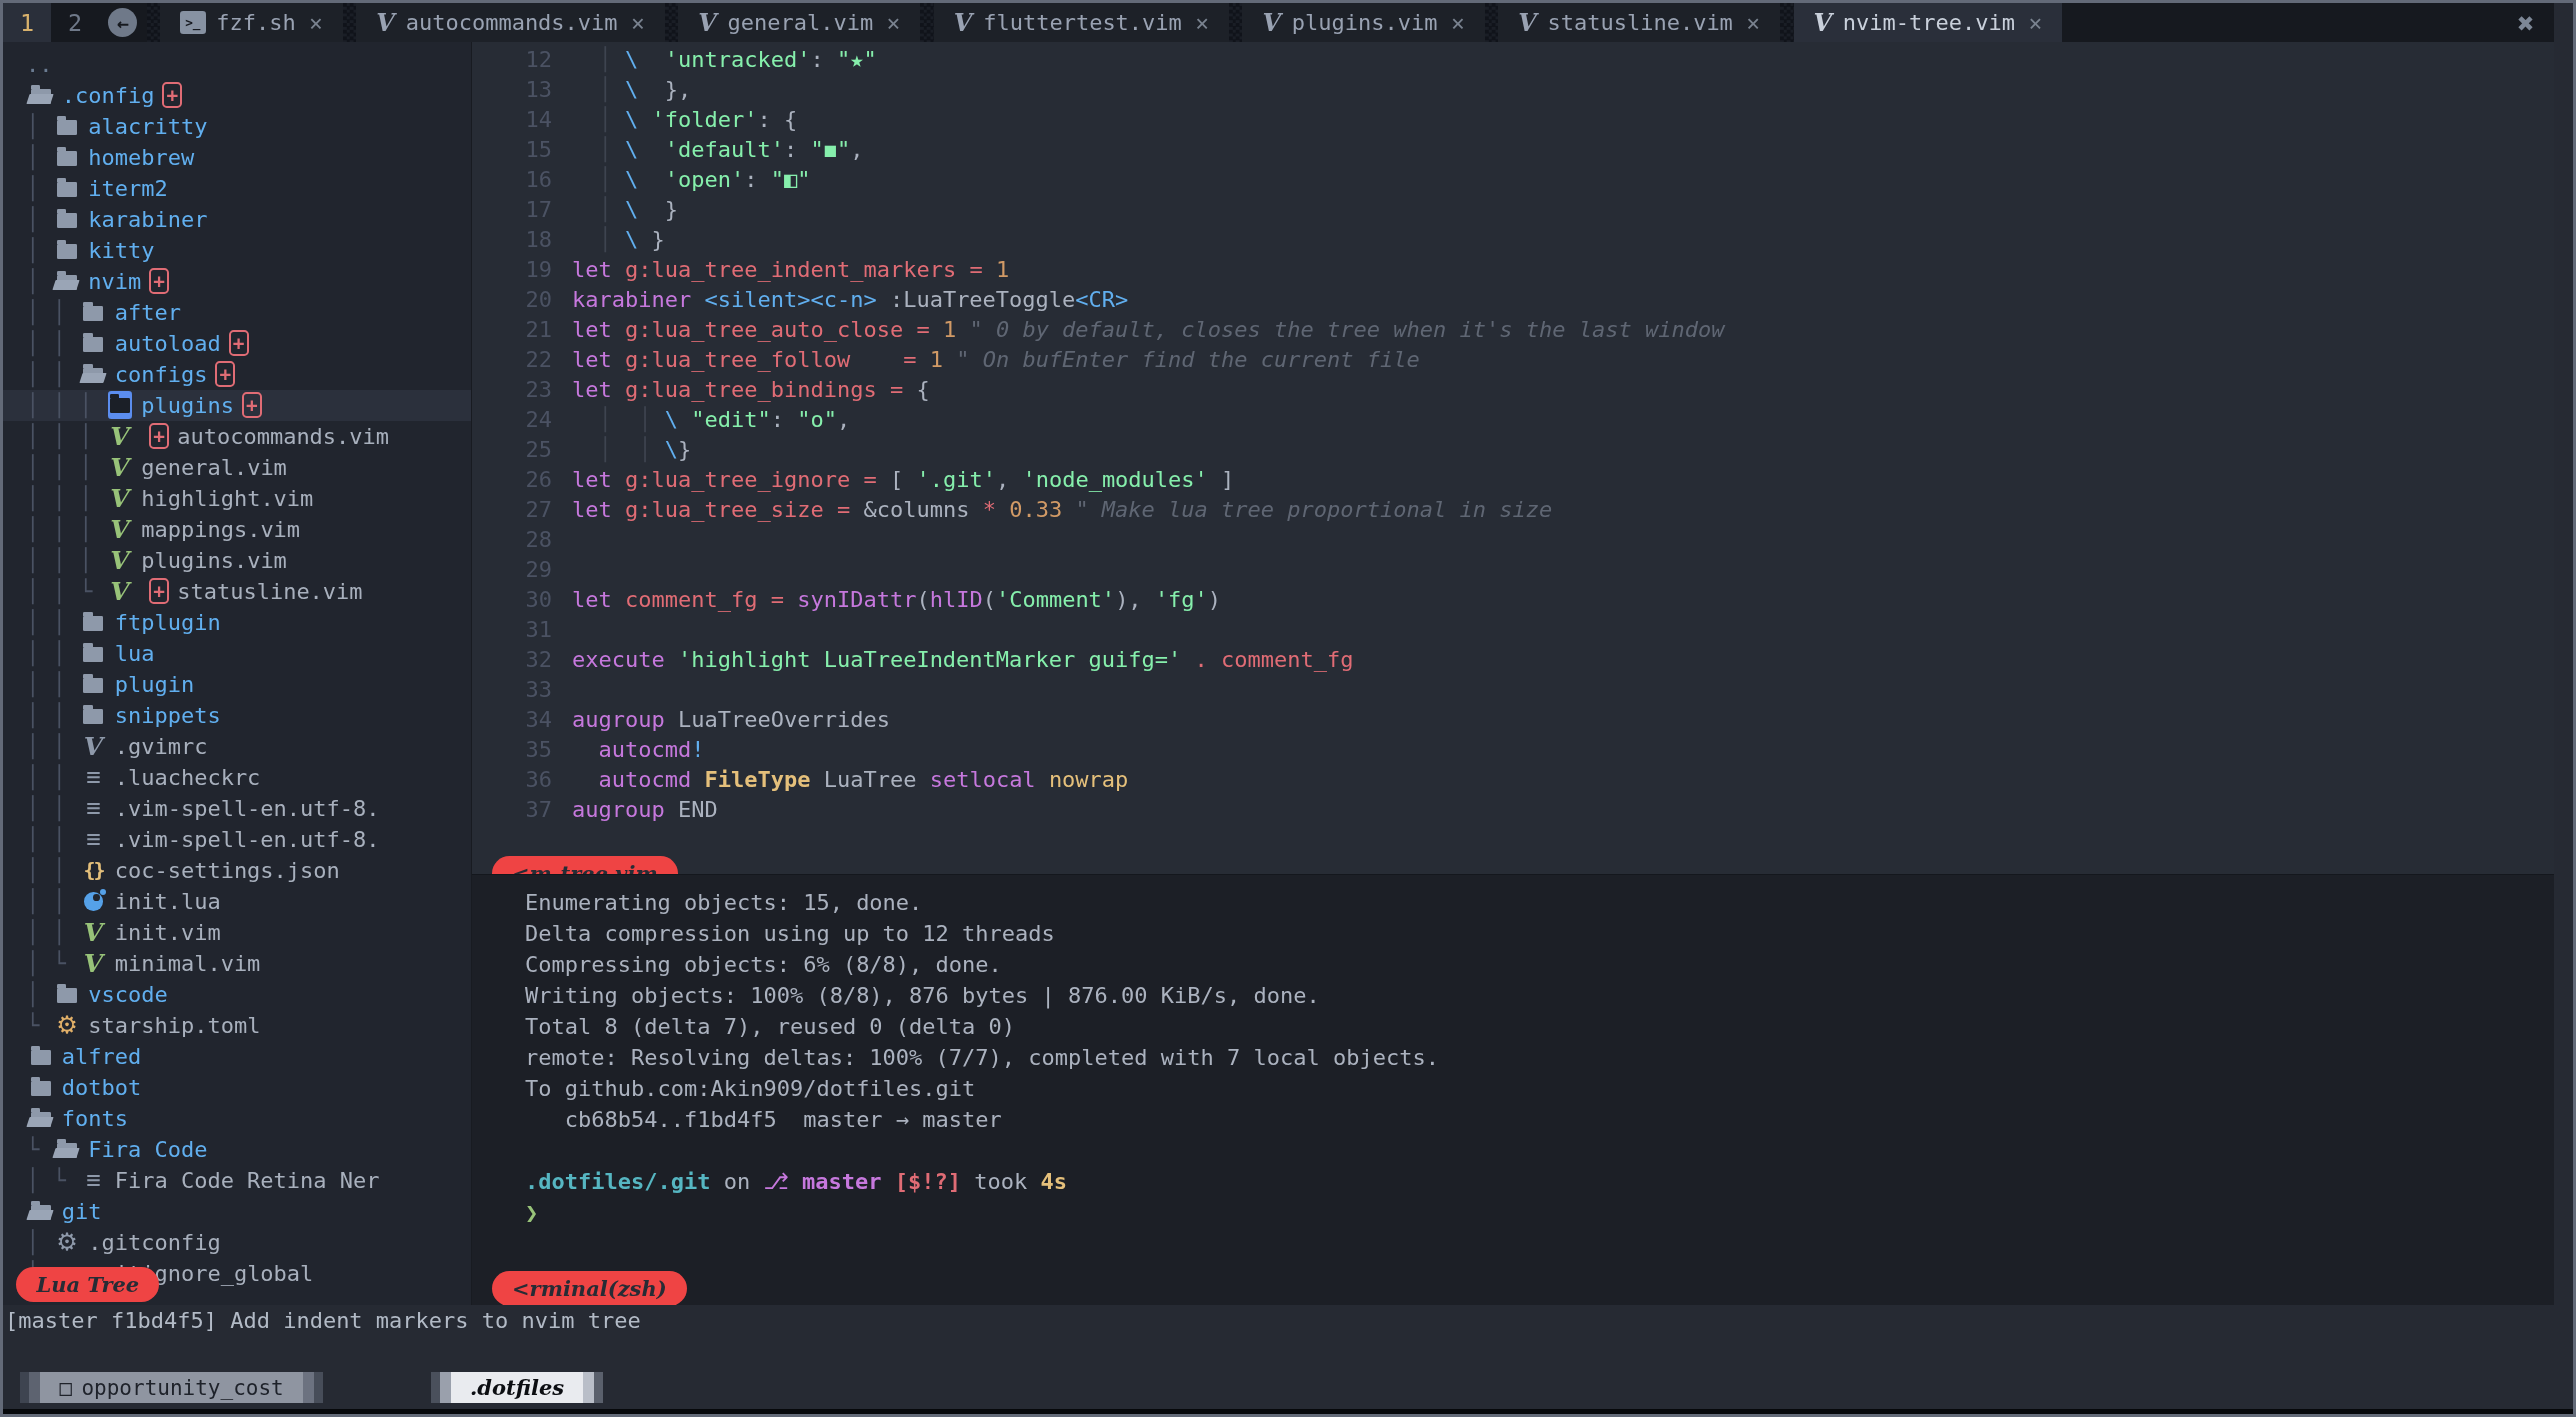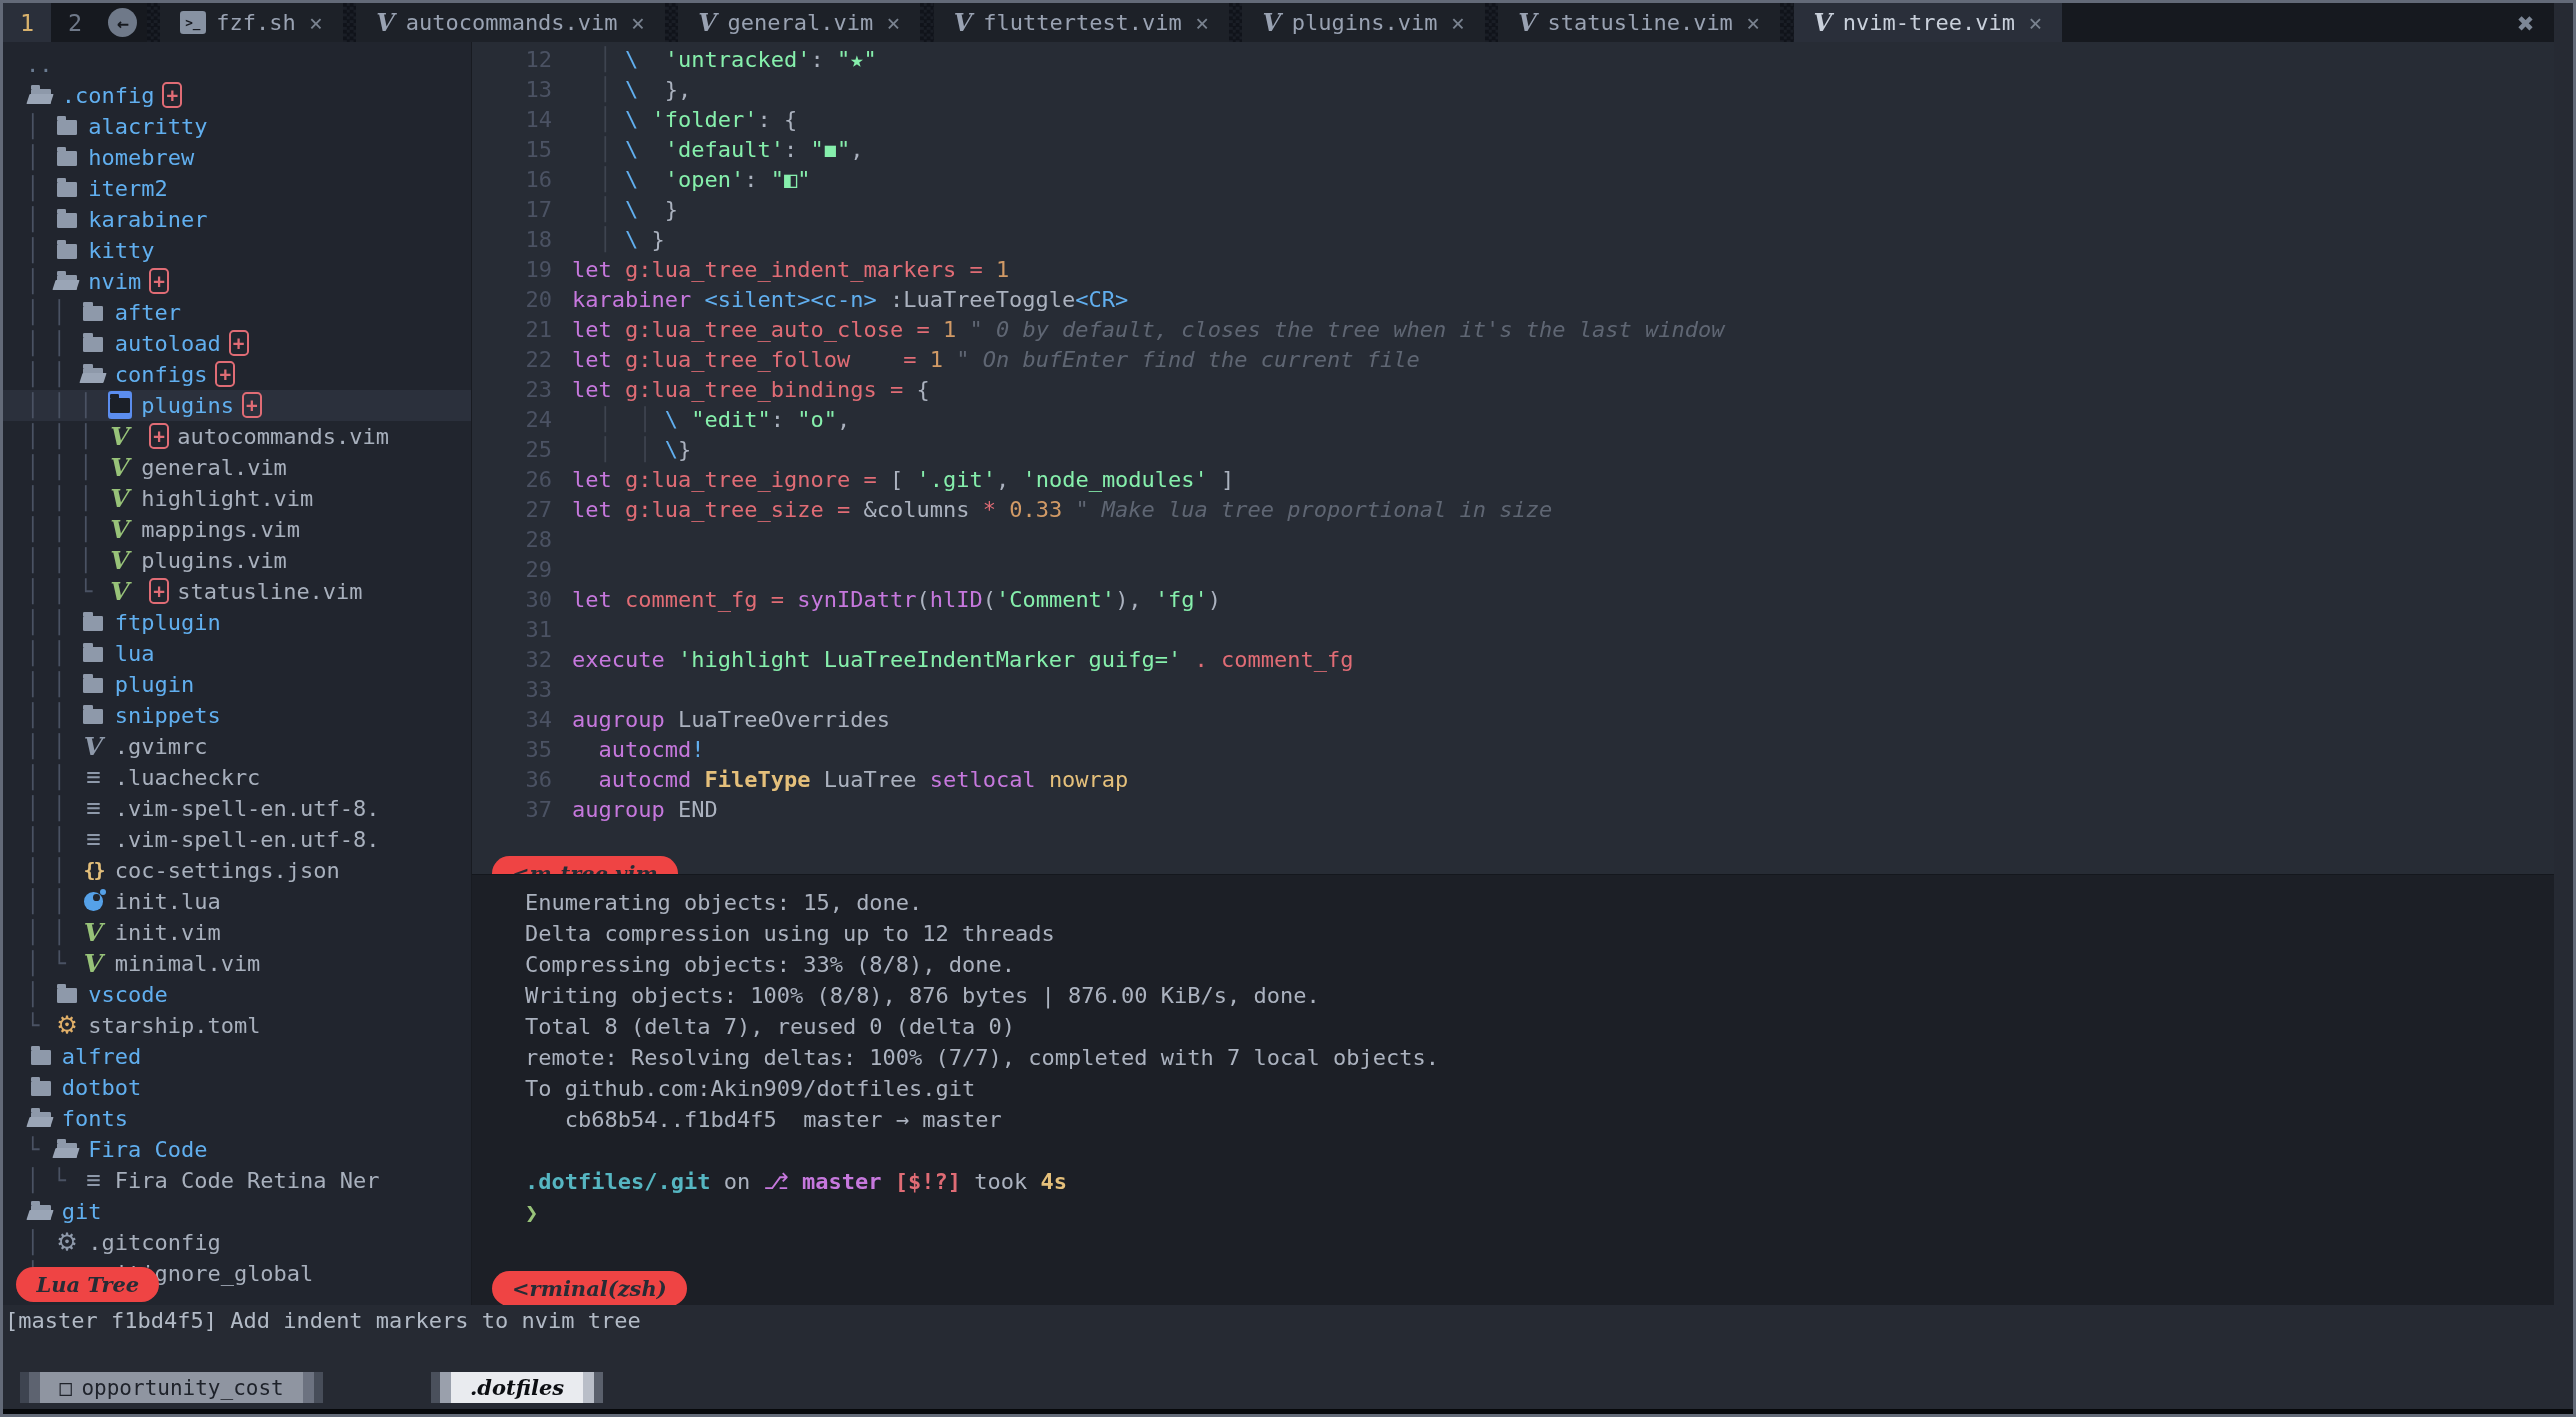--- a/index.html
+++ b/index.html
@@ -240,21 +240,21 @@
             <div class="eline"><span class="lnum">35</span><span><span class="c-d">  </span><span class="c-kw">autocmd</span><span class="c-blu">!</span></span></div>
             <div class="eline"><span class="lnum">36</span><span><span class="c-d">  </span><span class="c-kw">autocmd</span><span class="c-d"> </span><span class="c-yeli">FileType</span><span class="c-d"> LuaTree </span><span class="c-kw">setlocal</span><span class="c-d"> </span><span class="c-yel">nowrap</span></span></div>
             <div class="eline"><span class="lnum">37</span><span><span class="c-kw">augroup</span><span class="c-d"> END</span></span></div>
           </div>
         <div class="pill ed">&lt;m-tree.vim</div>
       </div>
       <div class="term">
         <div id="termlines">
             <div class="tline"><span class="c-d">Enumerating objects: 15, done.</span></div>
             <div class="tline"><span class="c-d">Delta compression using up to 12 threads</span></div>
-            <div class="tline"><span class="c-d">Compressing objects: 33% (8/8), done.</span></div>
+            <div class="tline"><span class="c-d">Compressing objects: 6% (8/8), done.</span></div>
             <div class="tline"><span class="c-d">Writing objects: 100% (8/8), 876 bytes | 876.00 KiB/s, done.</span></div>
             <div class="tline"><span class="c-d">Total 8 (delta 7), reused 0 (delta 0)</span></div>
             <div class="tline"><span class="c-d">remote: Resolving deltas: 100% (7/7), completed with 7 local objects.</span></div>
             <div class="tline"><span class="c-d">To github.com:Akin909/dotfiles.git</span></div>
             <div class="tline"><span class="c-d">   cb68b54..f1bd4f5  master → master</span></div>
             <div class="tline"></div>
             <div class="tline"><span class="c-cyb">.dotfiles/.git</span><span class="c-d"> on </span><span class="c-mag">⎇ </span><span class="c-magb">master</span><span class="c-d"> </span><span class="c-redb">[$!?]</span><span class="c-d"> took </span><span class="c-yelb">4s</span></div>
             <div class="tline"><span class="c-grn">❯</span></div>
           </div>
         <div class="pill tm">&lt;rminal(zsh)</div>

